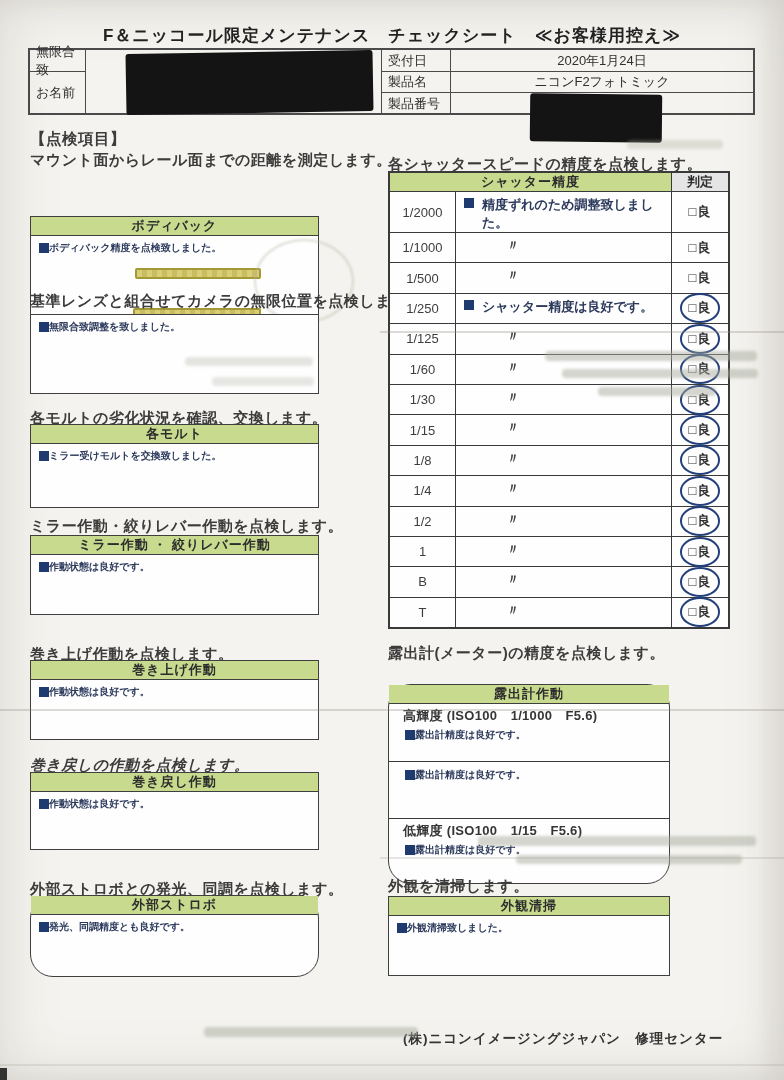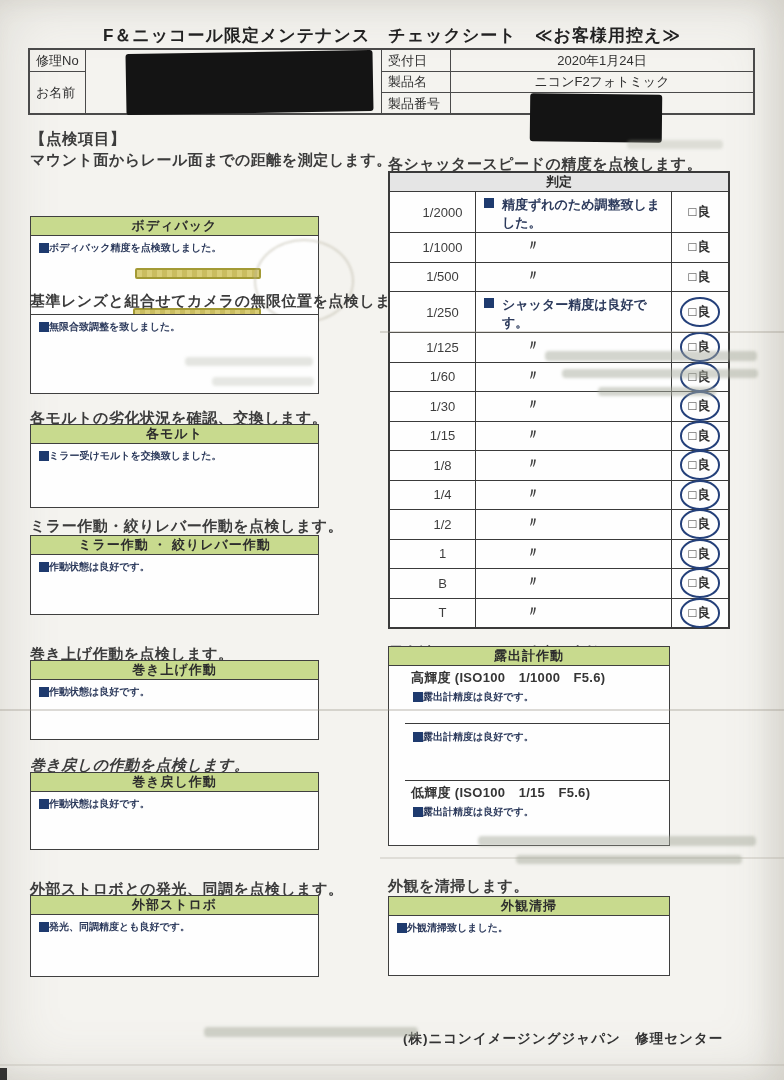--- a/index.html
+++ b/index.html
@@ -31,51 +31,51 @@
   .bullet{flex:none;width:10px;height:10px;background:#1e3a6e;margin-top:2px;}
   .ybar{position:absolute;height:7px;border:2px solid #a39a35;border-radius:2px;
         background:repeating-linear-gradient(90deg,#d9cd77 0 5px,#cabd60 5px 10px);}
   .ghost-circle{position:absolute;border:2px solid rgba(190,186,168,.5);border-radius:50%;filter:blur(1px);}
   
   .sh-table{background:#fefefe;border:2px solid #3a3a3a;box-sizing:border-box;display:flex;flex-direction:column;}
   .sh-head{display:flex;height:19px;flex:none;border-bottom:1.5px solid #3a3a3a;box-sizing:border-box;}
   .sh-head .h1{width:282px;box-sizing:border-box;border-right:1.5px solid #3a3a3a;background:#c8da8e;
                text-align:center;font-size:13px;font-weight:bold;line-height:18px;letter-spacing:1px;color:#2d2d2d;}
   .sh-head .h2{flex:1;background:#e5e5e5;text-align:center;font-size:13px;font-weight:bold;line-height:18px;color:#2d2d2d;}
-  .sh-row{display:flex;flex:1;border-bottom:1.5px solid #3a3a3a;box-sizing:border-box;padding-left:20px;}
+  .sh-row{display:flex;flex:1;border-bottom:1.5px solid #3a3a3a;box-sizing:border-box;}
   .sh-row:last-child{border-bottom:none;}
   .sh-speed{width:66px;flex:none;border-right:1.3px solid #3a3a3a;box-sizing:border-box;
             display:flex;align-items:center;justify-content:center;font-size:13px;color:#3d3d3d;}
   .sh-desc{flex:1;border-right:1.5px solid #3a3a3a;box-sizing:border-box;padding:4px 6px 0 8px;
            font-size:13px;color:#2c3a5c;font-weight:600;display:flex;gap:8px;align-items:flex-start;}
   .sh-desc.ditto{color:#444;font-weight:bold;padding-left:50px;font-size:14px;}
   .sh-judge{width:56px;flex:none;display:flex;align-items:center;justify-content:center;}
   .jmark{position:relative;font-size:13px;color:#2f2f2f;font-weight:600;letter-spacing:1px;white-space:nowrap;}
   .jmark.circled::after{content:'';position:absolute;left:-9px;top:-6px;right:-9px;bottom:-6px;
                         border:2.5px solid #24407a;border-radius:50%;}
   
-  .m-entry{box-sizing:border-box;border-bottom:1.3px solid #3a3a3a;padding:3px 6px 0 6px;margin-left:16px;}
+  .m-entry{box-sizing:border-box;border-bottom:1.3px solid #3a3a3a;padding:3px 6px 0 14px;}
   .m-entry:last-child{border-bottom:none;}
   .m-cond{font-size:13px;color:#353535;font-weight:600;letter-spacing:.3px;}
   .m-entry .iline{padding:3px 2px 0 2px;}
   .footer-line{font-size:13.5px;font-weight:600;color:#333;letter-spacing:1px;white-space:nowrap;}
   
   .crease{position:absolute;background:rgba(150,144,132,.32);filter:blur(.6px);pointer-events:none;}
   .bleed{position:absolute;background:rgba(168,172,158,.5);filter:blur(1.6px);border-radius:4px;pointer-events:none;}
   .edge-sliver{position:absolute;background:rgba(20,20,20,.85);}
 </style>
 </head>
 <body>
 
 <div class="page">
 
   <div class="abs doc-title">F＆ニッコール限定メンテナンス　チェックシート　≪お客様用控え≫</div>
 
   <div class="abs hdr-table">
-    <div class="hcell bR bB" style="left:0;top:0;width:56px;height:22px;">修理No</div>
+    <div class="hcell bR bB" style="left:0;top:0;width:56px;height:22px;">無限合致</div>
     <div class="hcell bR" style="left:0;top:22px;width:56px;height:42px;">お名前</div>
     <div class="hcell bR" style="left:56px;top:0;width:296px;height:64px;"></div>
     <div class="hcell bR bB" style="left:352px;top:0;width:69px;height:22px;">受付日</div>
     <div class="hcell bR bB" style="left:352px;top:22px;width:69px;height:21px;">製品名</div>
     <div class="hcell bR" style="left:352px;top:43px;width:69px;height:21px;">製品番号</div>
     <div class="hcell bB center" style="left:421px;top:0;width:302px;height:22px;">2020年1月24日</div>
     <div class="hcell bB center" style="left:421px;top:22px;width:302px;height:21px;">ニコンF2フォトミック</div>
     <div class="hcell center" style="left:421px;top:43px;width:302px;height:21px;"></div>
   </div>
 
@@ -129,32 +129,33 @@
       </div>
       <div class="cap" style="left: 30px; top: 756px; font-style: italic;">巻き戻しの作動を点検します。</div>
       <div class="cbox" style="left: 30px; top: 772px; width: 289px; height: 78px;">
         <div class="cbox-head">巻き戻し作動</div>
         <div class="iline">
           <span class="bullet"></span>
           <span>作動状態は良好です。</span>
         </div>
       </div>
       <div class="cap" style="left: 30px; top: 880px;">外部ストロボとの発光、同調を点検します。</div>
-      <div class="cbox" style="left: 30px; top: 895px; width: 289px; height: 82px;">
+      <div class="cbox" style="left: 30px; top: 895px; width: 289px; height: 82px; border-radius: 23px;">
         <div class="cbox-head">外部ストロボ</div>
         <div class="iline">
           <span class="bullet"></span>
           <span>発光、同調精度とも良好です。</span>
         </div>
       </div>
     </div>
   <div id="right-col">
       <div class="cap" style="left: 388px; top: 155px;">各シャッタースピードの精度を点検します。</div>
       <div class="sh-table abs" style="left: 388px; top: 171px; width: 342px; height: 458px;">
         <div class="sh-head">
+          <div class="h1">シャッター精度</div>
           <div class="h2">判定</div>
         </div>
         <div class="sh-row">
           <div class="sh-speed">1/2000</div>
           <div class="sh-desc">
             <span class="bullet"></span>
             <span>精度ずれのため調整致しました。</span>
           </div>
           <div class="sh-judge">
             <span class="jmark">□良</span>
@@ -249,21 +250,21 @@
         </div>
         <div class="sh-row">
           <div class="sh-speed">T</div>
           <div class="sh-desc ditto">〃</div>
           <div class="sh-judge">
             <span class="jmark circled">□良</span>
           </div>
         </div>
       </div>
       <div class="cap" style="left: 388px; top: 644px;">露出計(メーター)の精度を点検します。</div>
-      <div class="cbox" style="left: 388px; top: 646px; width: 282px; height: 200px; display: flex; flex-direction: column;">
+      <div class="cbox" style="left: 388px; top: 684px; width: 282px; height: 200px; display: flex; flex-direction: column; border-radius: 23px;">
         <div class="cbox-head">露出計作動</div>
         <div class="m-entry" style="height: 58px; flex: 0 0 auto;">
           <div class="m-cond">高輝度 (ISO100　1/1000　F5.6)</div>
           <div class="iline">
             <span class="bullet"></span>
             <span>露出計精度は良好です。</span>
           </div>
         </div>
         <div class="m-entry" style="height: 57px; flex: 0 0 auto;">
           <div class="iline">

